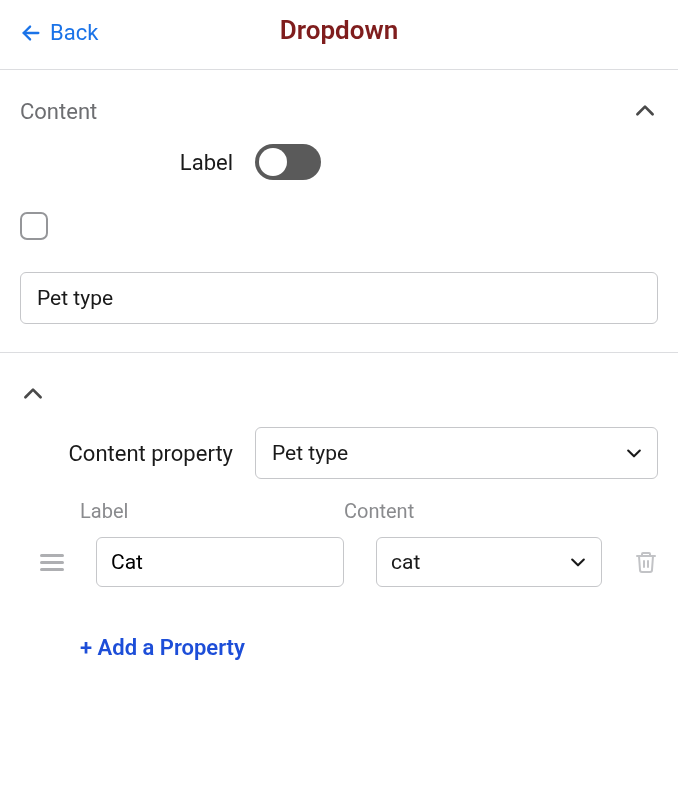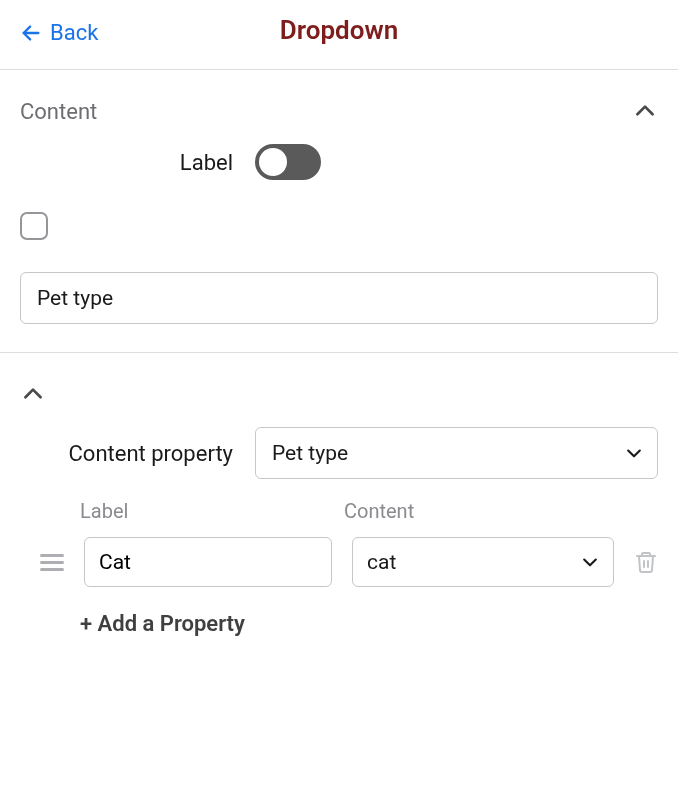--- a/index.html
+++ b/index.html
@@ -149,21 +149,21 @@
     .col-title {
       font-size: 20px;
       color: #8a8b8e;
       font-weight: 400;
     }
     .col-title.label { width: 248px; }
     .col-title.property { flex: 1; }
     .option-row {
       display: flex;
       align-items: center;
-      gap: 20px;
+      gap: 32px;
       margin-top: 14px;
       padding-left: 20px;
     }
     .drag-handle {
       width: 24px;
       height: 24px;
       display: flex;
       flex-direction: column;
       justify-content: center;
       gap: 4px;
@@ -201,25 +201,25 @@
       background: #fff;
     }
     .trash {
       width: 24px;
       height: 24px;
       color: #c2c3c6;
       cursor: pointer;
       flex-shrink: 0;
     }
     .add-property {
-      margin-top: 24px;
+      margin-top: 48px;
       padding-left: 60px;
       font-size: 22px;
       font-weight: 600;
-      color: #404040;
+      color: #1d4ed8;
       cursor: pointer;
       display: flex;
       align-items: center;
       gap: 4px;
     }
   </style>
 </head>
 <body>
 
 <div class="header">

